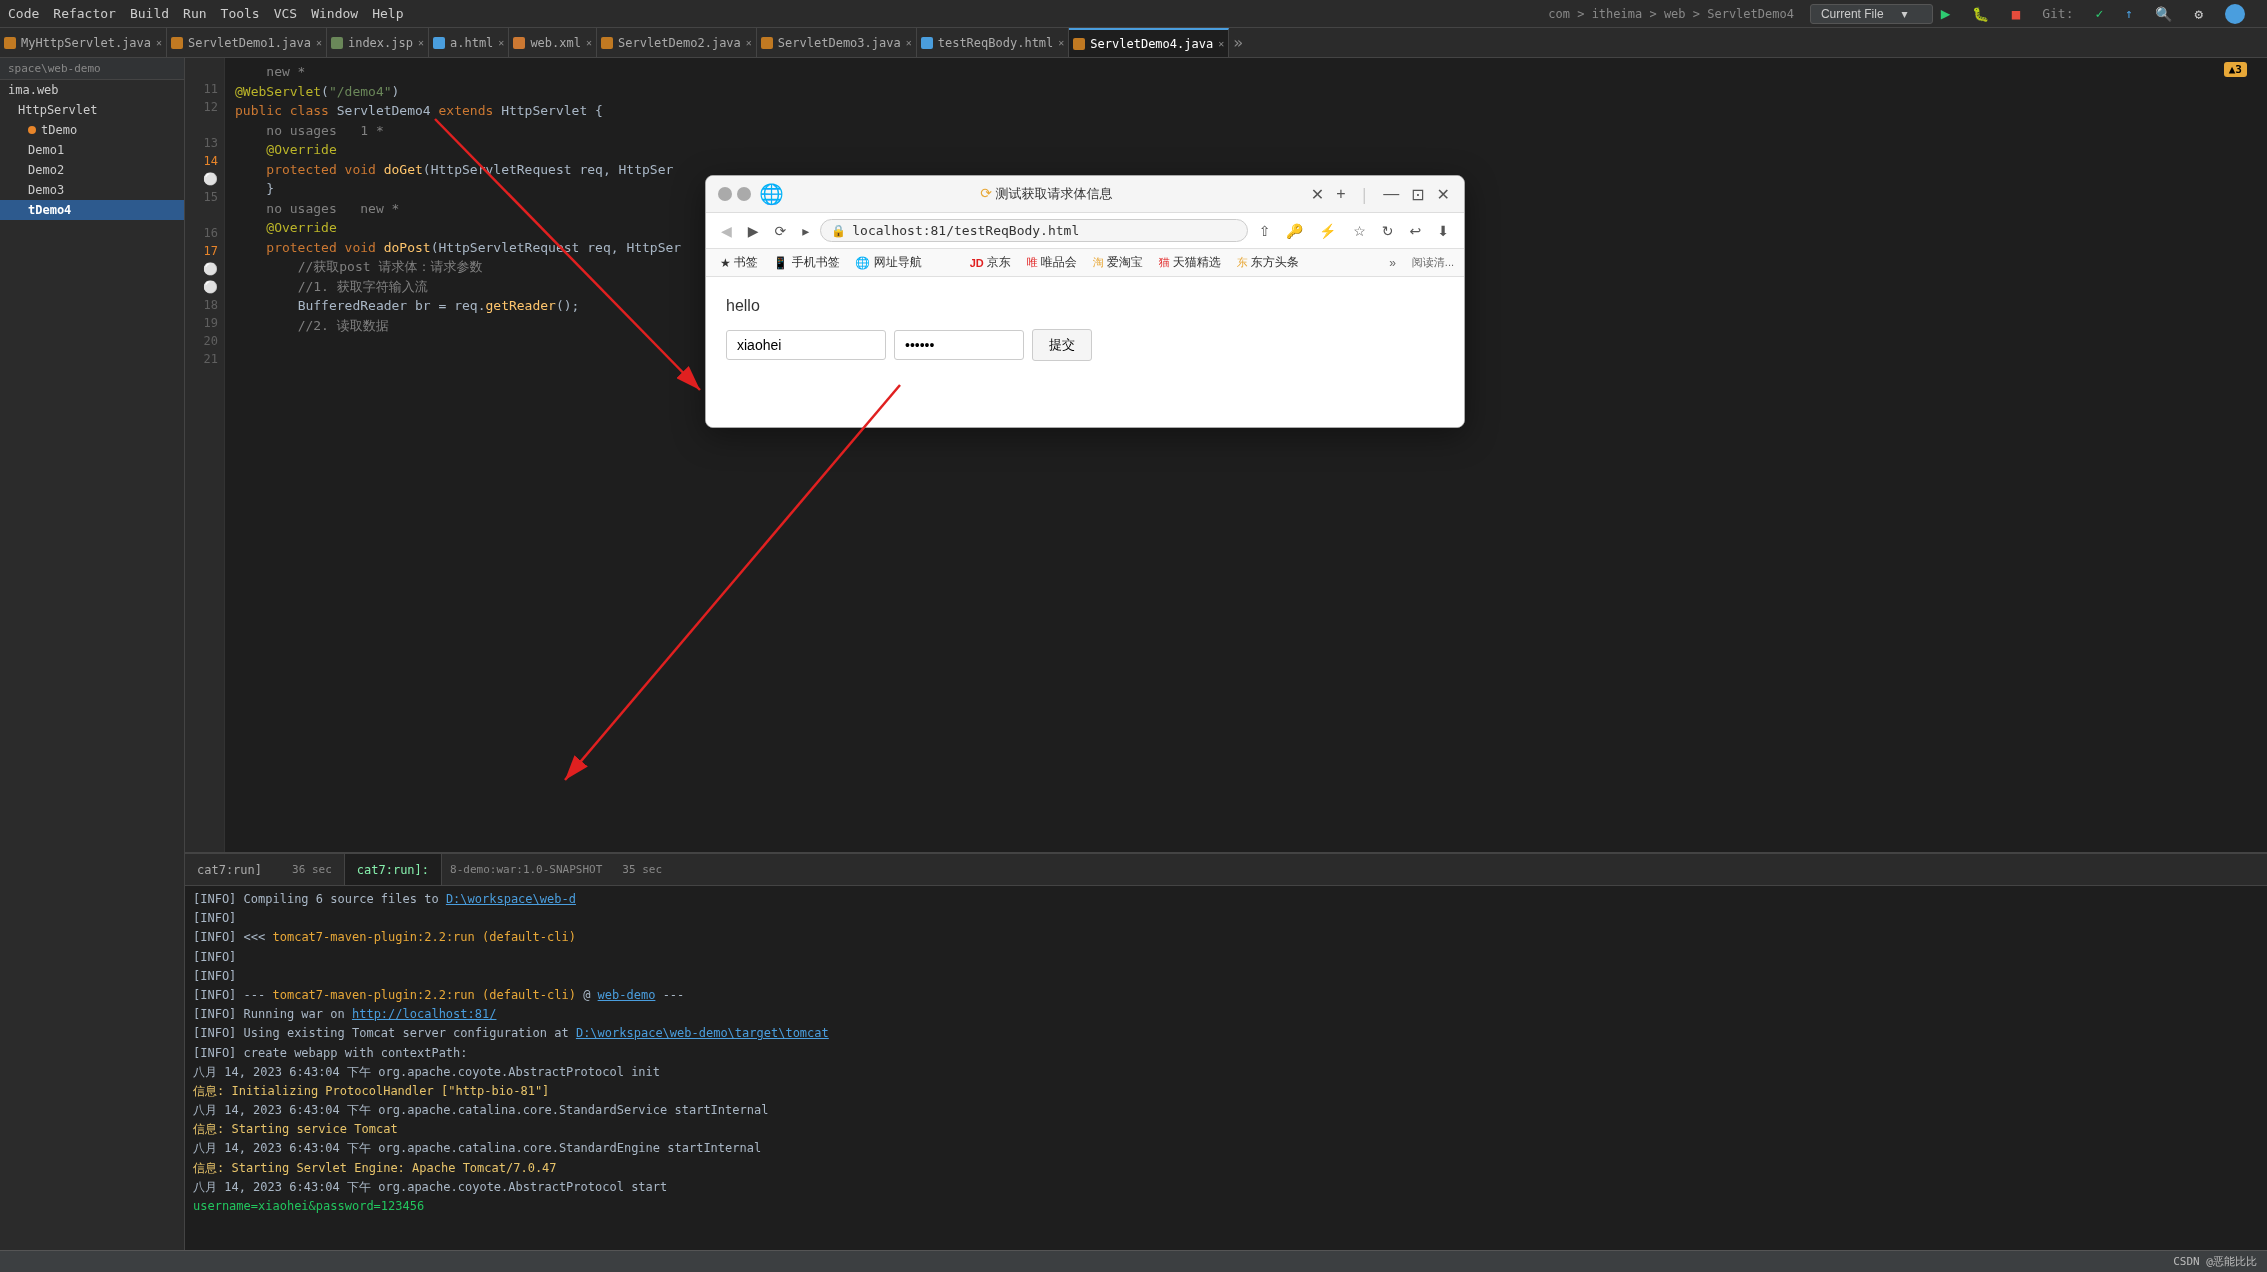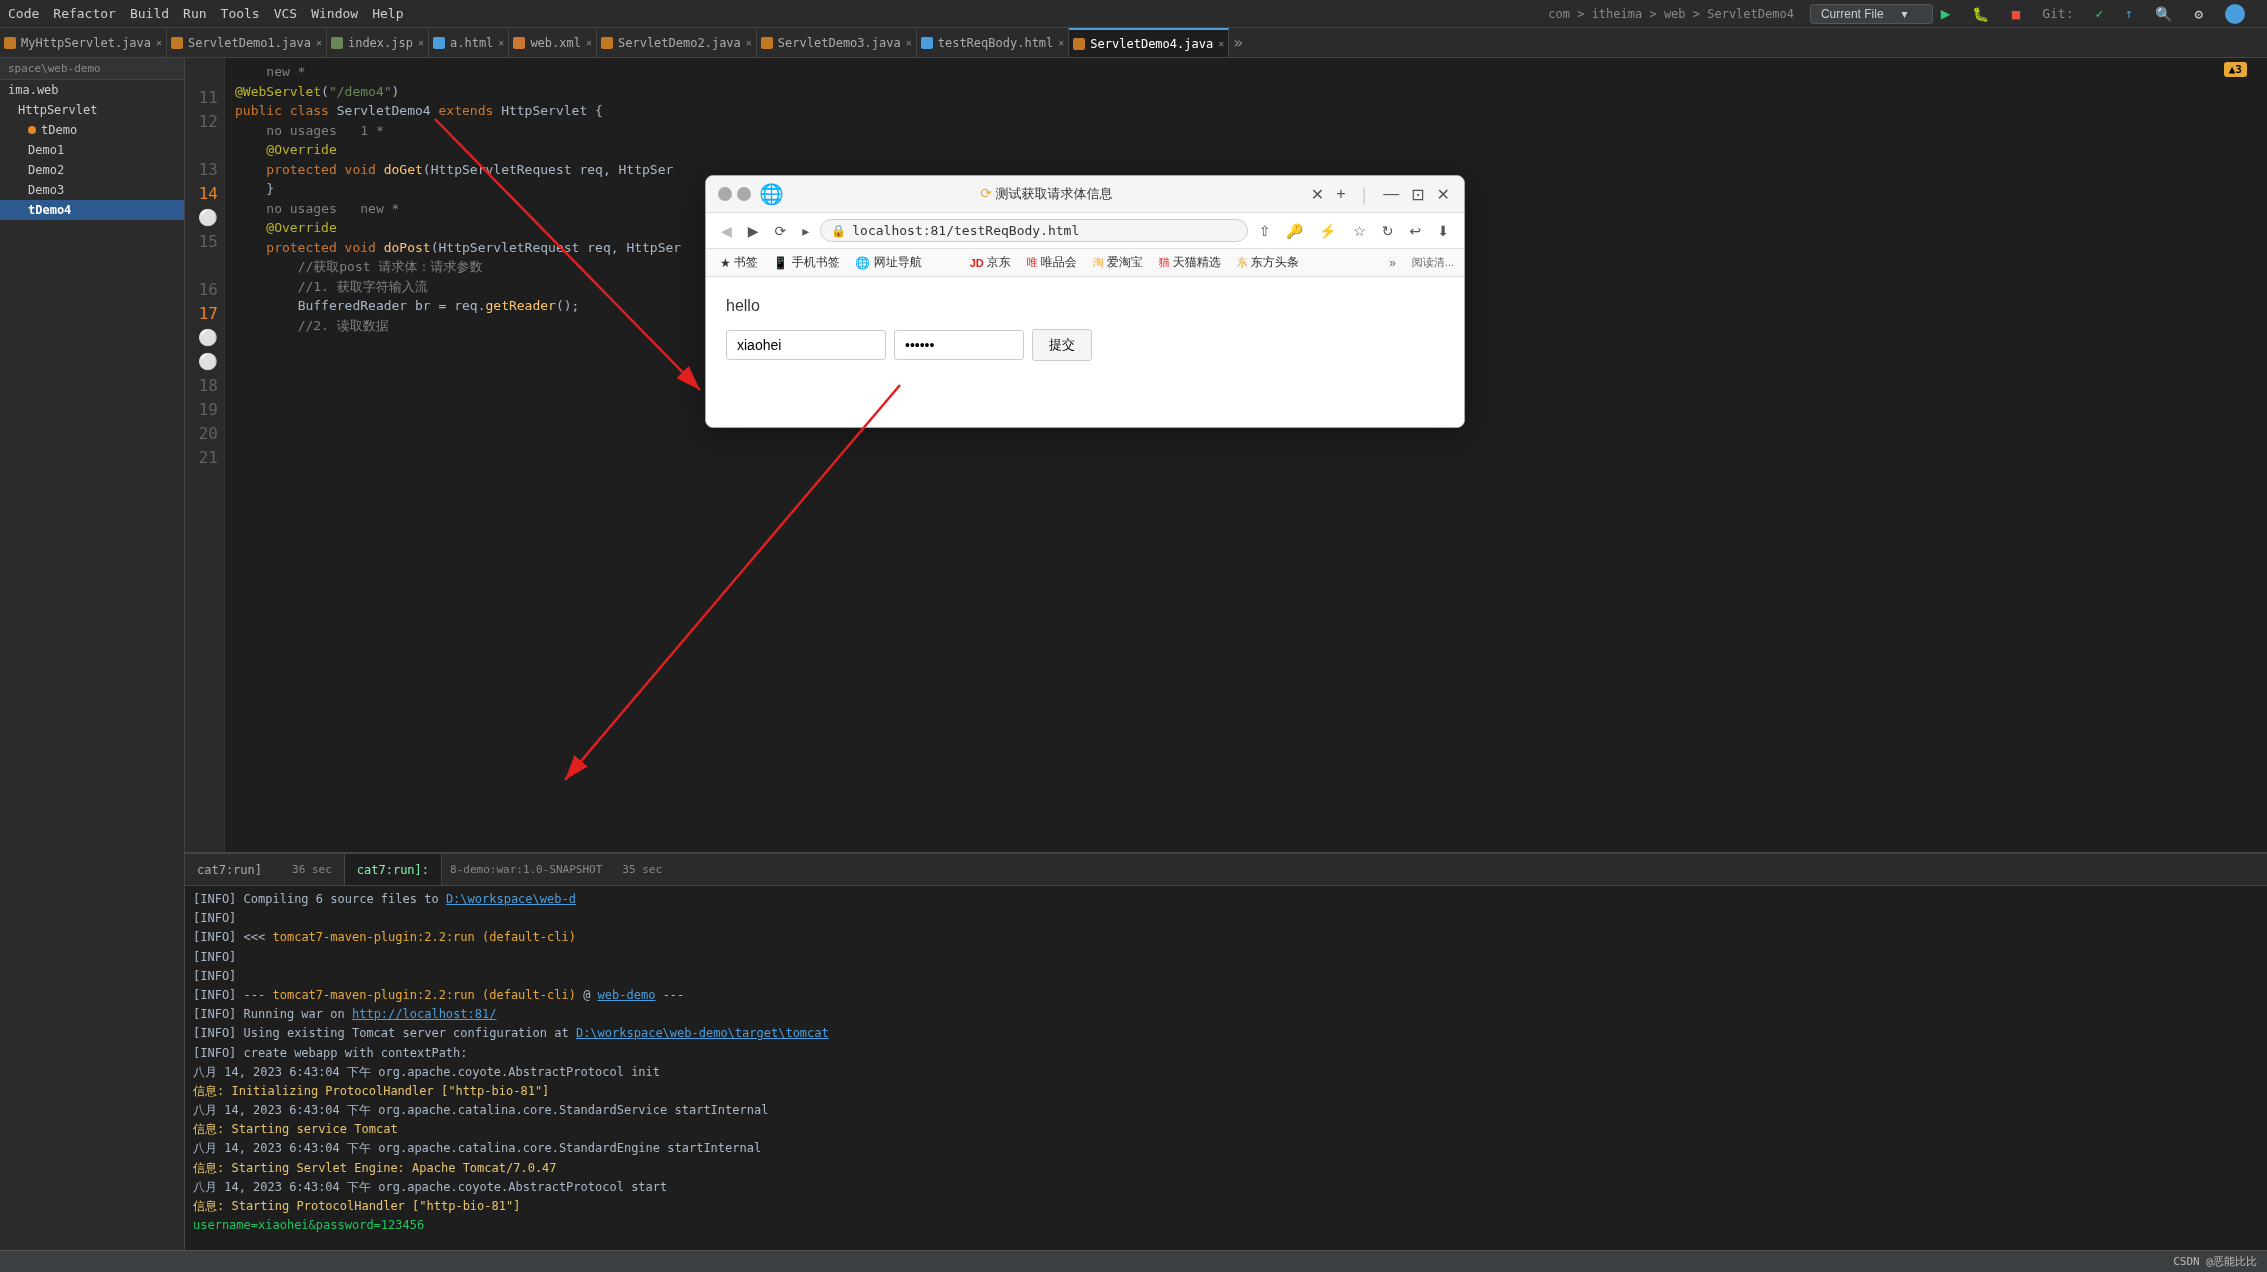--- a/index.html
+++ b/index.html
@@ -123,21 +123,21 @@
     }
     .code-lines {
       display: flex;
       height: 100%;
     }
     .line-numbers {
       width: 40px;
       background: #2b2b2b;
       text-align: right;
       padding: 4px 6px 4px 0;
-      font-size: 16px;
+      font-size: 12px;
       color: #606060;
       line-height: 1.5;
       flex-shrink: 0;
       border-right: 1px solid #333;
     }
     .code-content {
       flex: 1;
       padding: 4px 10px;
       font-size: 13px;
       line-height: 1.5;
@@ -524,21 +524,20 @@
         <div class="log-info">[INFO] Running war on <span class="log-link">http://localhost:81/</span></div>
         <div class="log-info">[INFO] Using existing Tomcat server configuration at <span class="log-path">D:\workspace\web-demo\target\tomcat</span></div>
         <div class="log-info">[INFO] create webapp with contextPath:</div>
         <div class="log-info">八月 14, 2023 6:43:04 下午 org.apache.coyote.AbstractProtocol init</div>
         <div class="log-warn">信息: Initializing ProtocolHandler ["http-bio-81"]</div>
         <div class="log-info">八月 14, 2023 6:43:04 下午 org.apache.catalina.core.StandardService startInternal</div>
         <div class="log-warn">信息: Starting service Tomcat</div>
         <div class="log-info">八月 14, 2023 6:43:04 下午 org.apache.catalina.core.StandardEngine startInternal</div>
         <div class="log-warn">信息: Starting Servlet Engine: Apache Tomcat/7.0.47</div>
         <div class="log-info">八月 14, 2023 6:43:04 下午 org.apache.coyote.AbstractProtocol start</div>
-        <div class="log-warn">信息: Starting ProtocolHandler ["http-bio-81"]</div>
         <div class="log-info" style="color:#22c55e;">username=xiaohei&amp;password=123456</div>
       </div>
     </div>
 
   </div>
 </div>
 
 <div class="browser-popup">
 
   <div class="browser-titlebar">

